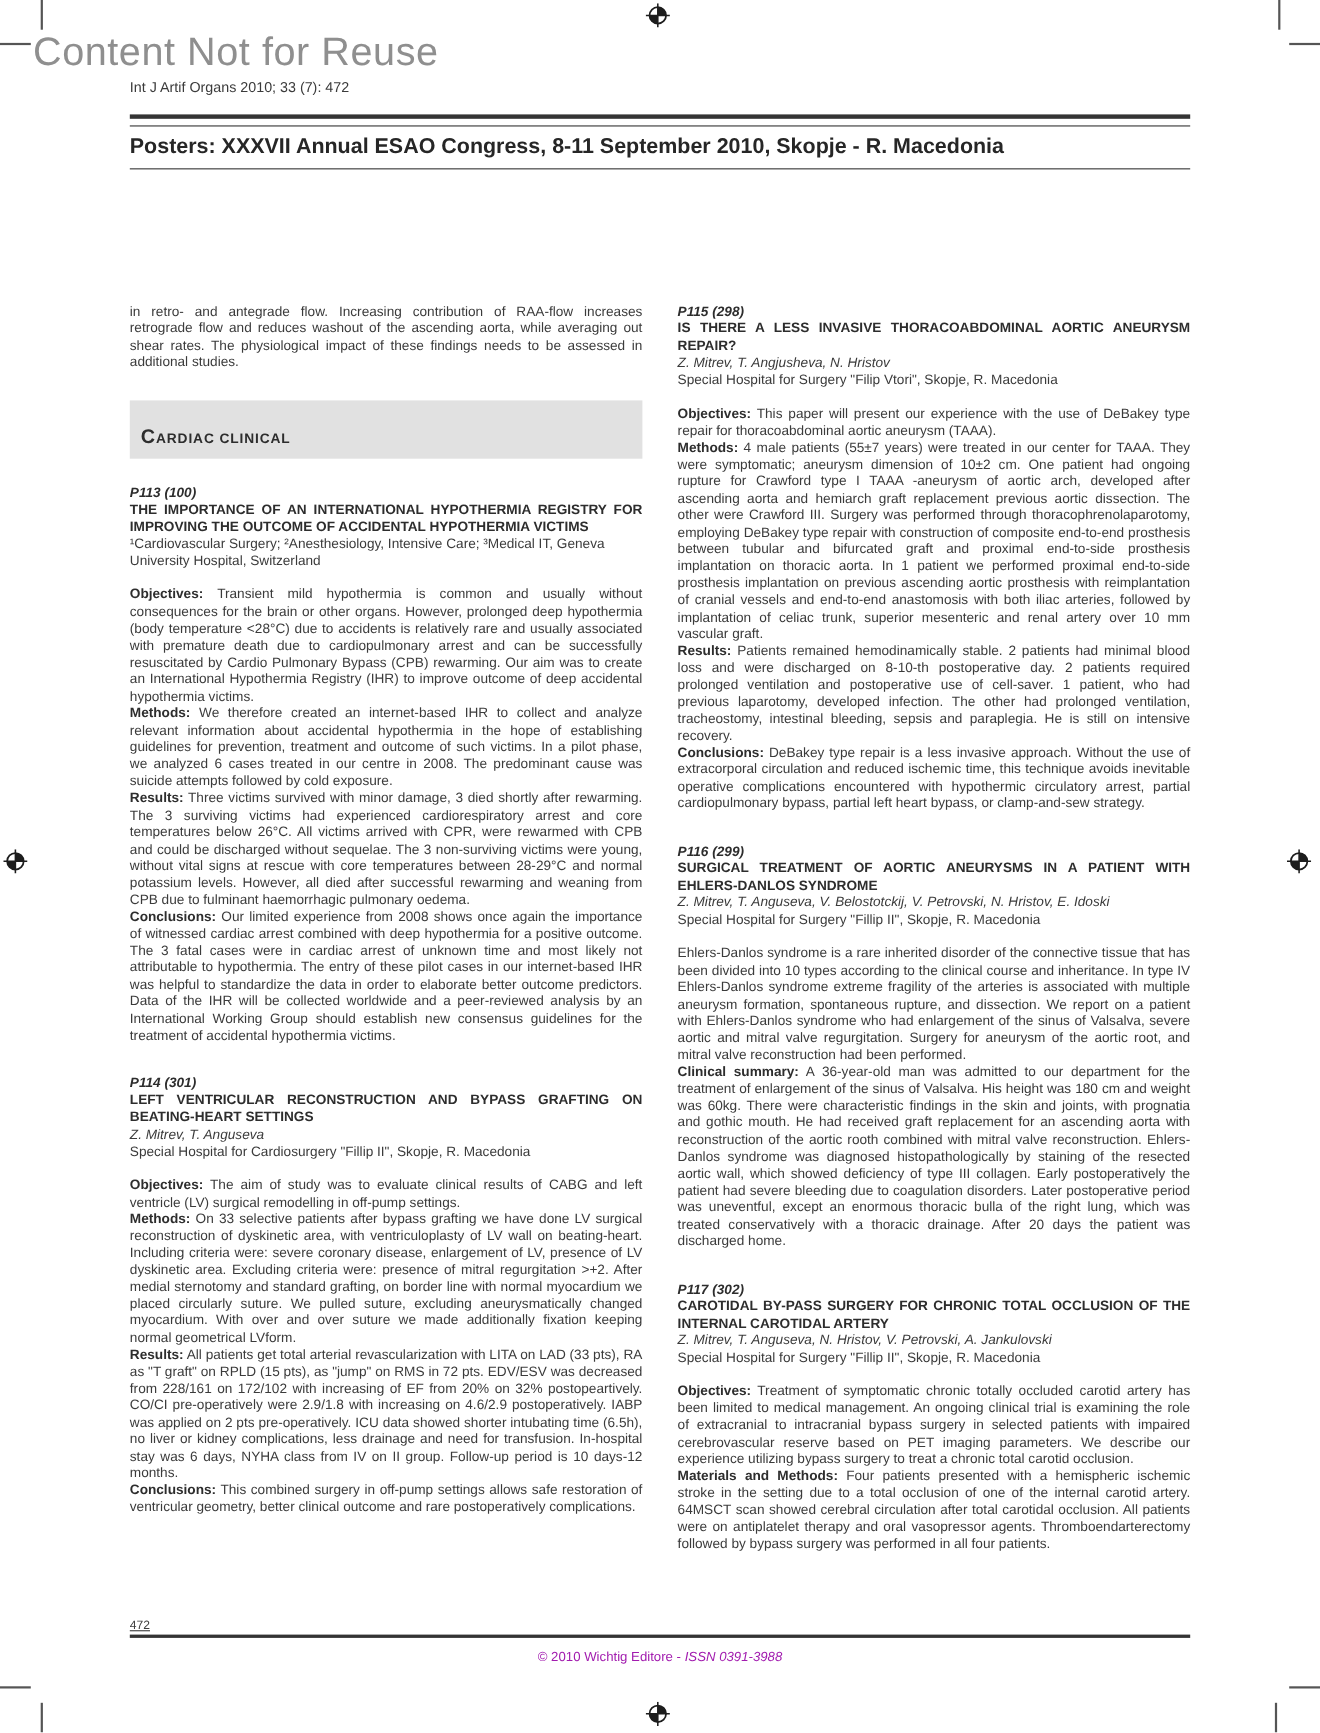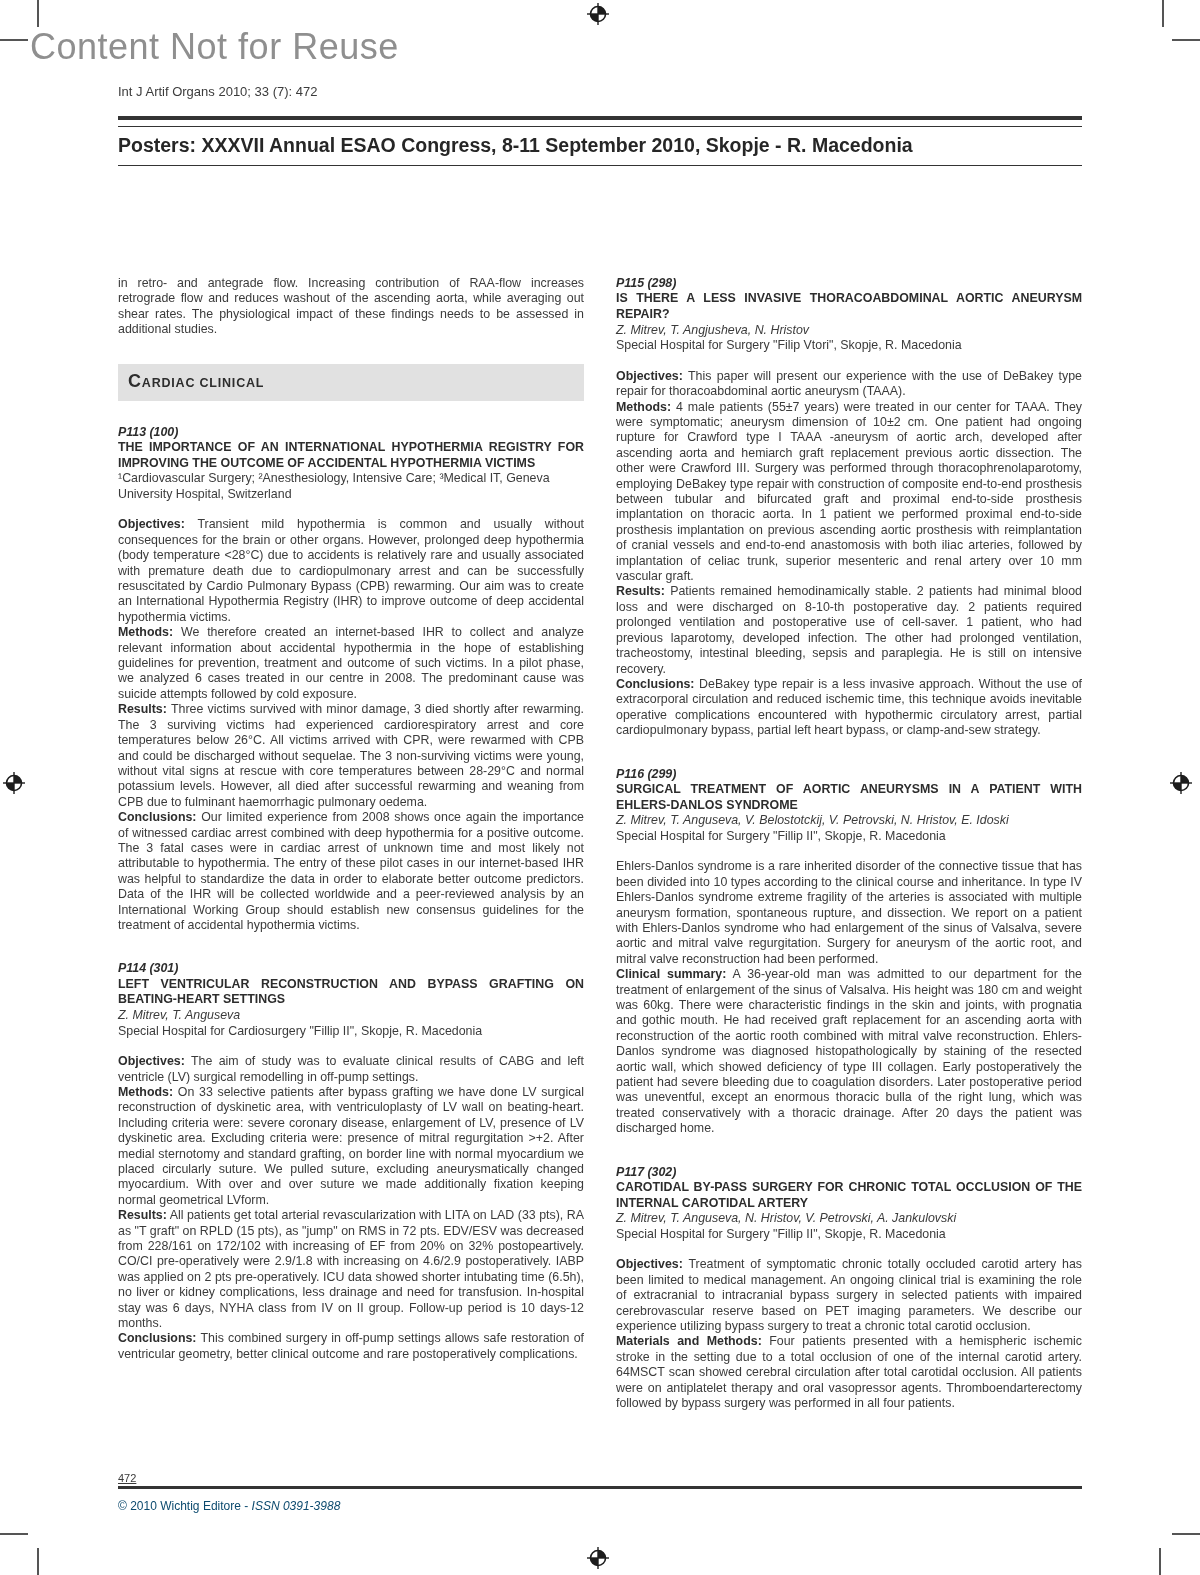--- a/index.html
+++ b/index.html
@@ -21,21 +21,21 @@
 
   .watermark {
     position: absolute;
     left: 30px; top: 26px;
     font-size: 36px;
     color: #8f8f8f;
     letter-spacing: 0.5px;
   }
 
   
-  .header { position: absolute; left: 118px; top: 84px; width: 964px; }
+  .header { position: absolute; left: 118px; top: 72px; width: 964px; }
   .journal-ref { font-size: 13px; color: #3b3b3b; }
   .rule-thick { height: 4px; background: #343434; margin-top: 17px; }
   .rule-thin  { height: 1px; background: #343434; }
   .header .rule-thin.upper { margin-top: 6px; }
   .page-title {
     font-size: 19.5px;
     font-weight: bold;
     color: #262626;
     padding: 7px 0 8px 0;
   }
@@ -54,21 +54,21 @@
     font-size: 12.4px;
     line-height: 15.4px;
     text-align: justify;
     color: #3b3b3b;
   }
   .abs-body p b { color: #2d2d2d; }
 
   .section-box {
     background: #e1e1e1;
     margin: 26px 0 24px 0;
-    padding: 7px 10px 9px 10px;
+    padding: 23px 10px 9px 10px;
   }
   .section-header {
     font-weight: bold;
     color: #2d2d2d;
     font-size: 12.5px;
     letter-spacing: 0.8px;
     text-transform: uppercase;
   }
   .section-header::first-letter { font-size: 18px; }
 
@@ -102,21 +102,22 @@
   }
   .footer-pagenum {
     position: absolute;
     left: 118px; top: 1472px;
     font-size: 11px; color: #3b3b3b; text-decoration: underline;
   }
   .footer-copy {
     position: absolute;
     left: 118px; top: 1499px;
     width: 964px;
-    font-size: 12px; color: #0c4a6e;
+    text-align: center;
+    font-size: 12px; color: #a21caf;
   }
   .footer-copy .issn { font-style: italic; }
 </style>
 </head>
 <body>
 
 <div class="crop v" style="left:37px; top:0;"></div>
 <div class="crop h" style="left:0; top:39px;"></div>
 <div class="crop v" style="left:1162px; top:0;"></div>
 <div class="crop h" style="left:1172px; top:39px;"></div>

